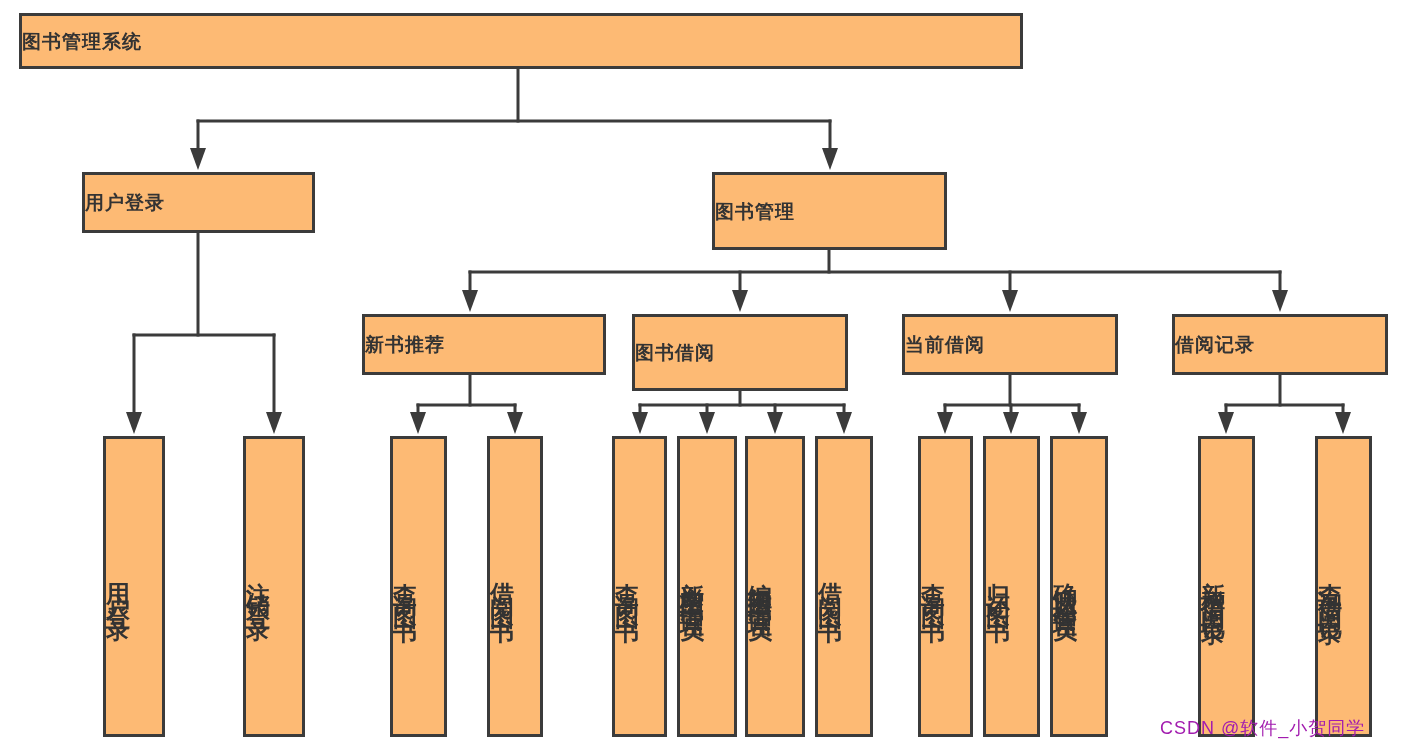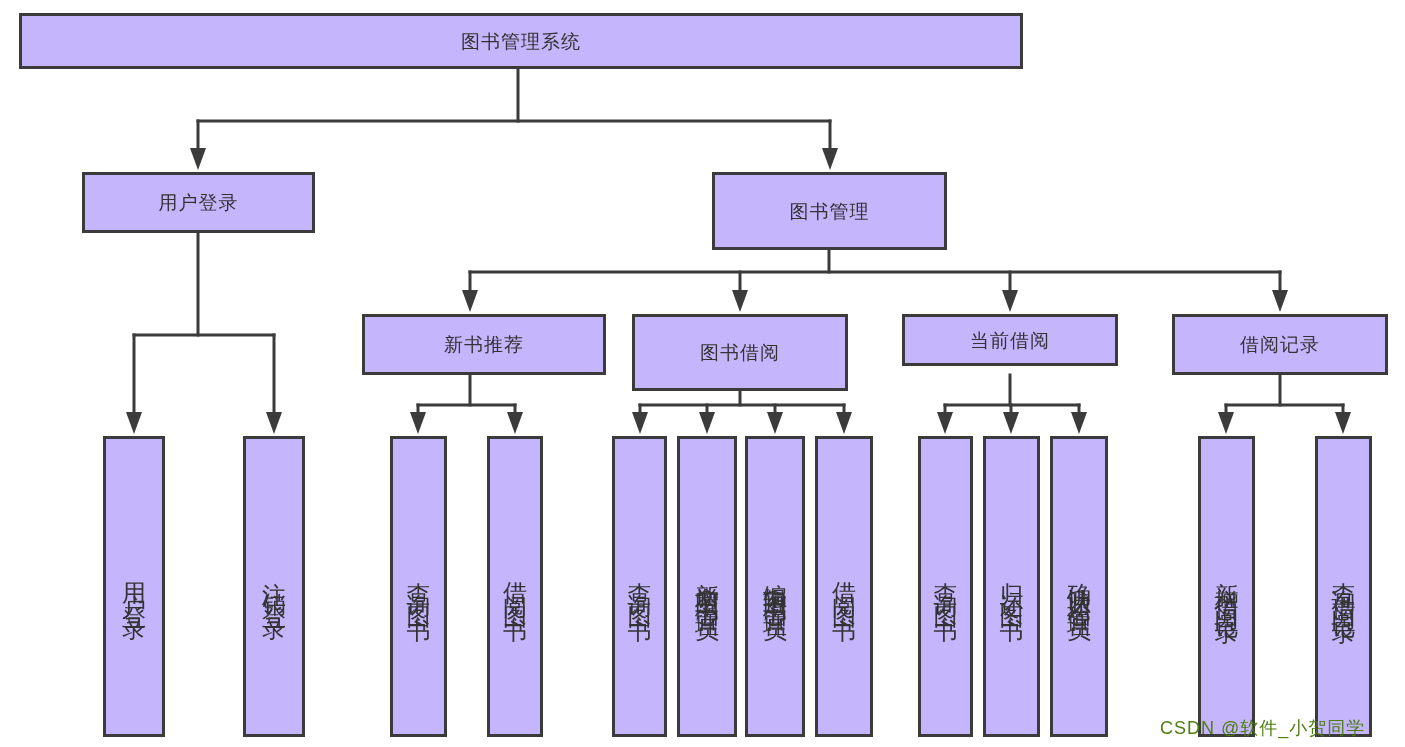--- a/index.html
+++ b/index.html
@@ -17,27 +17,28 @@
   }
   .connectors{
     position:absolute;
     left:0;top:0;
     width:1405px;height:747px;
     z-index:1;
   }
   .hbox,.vbox{
     position:absolute;
     box-sizing:border-box;
-    background:#c4b5fd;
+    background:#fdba74;
     border:3px solid var(--line);
     display:flex;
     align-items:center;
-    justify-content:center;
+    justify-content:flex-start;
     color:var(--text);
     z-index:2;
+    font-weight:bold;
   }
   .hbox span{
     font-size:19px;
     letter-spacing:1px;
     white-space:nowrap;
     line-height:1;
   }
   .vbox .vtext{
     writing-mode:vertical-rl;
     text-orientation:mixed;
@@ -47,21 +48,21 @@
     white-space:nowrap;
   }
   .ls-short{letter-spacing:12px;}
   .ls-med{letter-spacing:8px;}
   .ls-tight{letter-spacing:5px;}
   .watermark{
     position:absolute;
     left:1160px;
     top:716px;
     font-size:18px;
-    color:#4d7c0f;
+    color:#a21caf;
     letter-spacing:1px;
     white-space:nowrap;
     z-index:10;
   }
 </style>
 </head>
 <body>
 
 <div class="stage">
 
@@ -144,21 +145,21 @@
   <div class="hbox" style="left:712px;top:172px;width:235px;height:78px">
     <span>图书管理</span>
   </div>
 
   <div class="hbox" style="left:362px;top:314px;width:244px;height:61px">
     <span>新书推荐</span>
   </div>
   <div class="hbox" style="left:632px;top:314px;width:216px;height:77px">
     <span>图书借阅</span>
   </div>
-  <div class="hbox" style="left:902px;top:314px;width:216px;height:52px">
+  <div class="hbox" style="left:902px;top:314px;width:216px;height:61px">
     <span>当前借阅</span>
   </div>
   <div class="hbox" style="left:1172px;top:314px;width:216px;height:61px">
     <span>借阅记录</span>
   </div>
 
   <div class="vbox" style="left:103px;top:436px;width:62px;height:301px">
     <span class="vtext ls-short">用户登录</span>
   </div>
   <div class="vbox" style="left:243px;top:436px;width:62px;height:301px">

